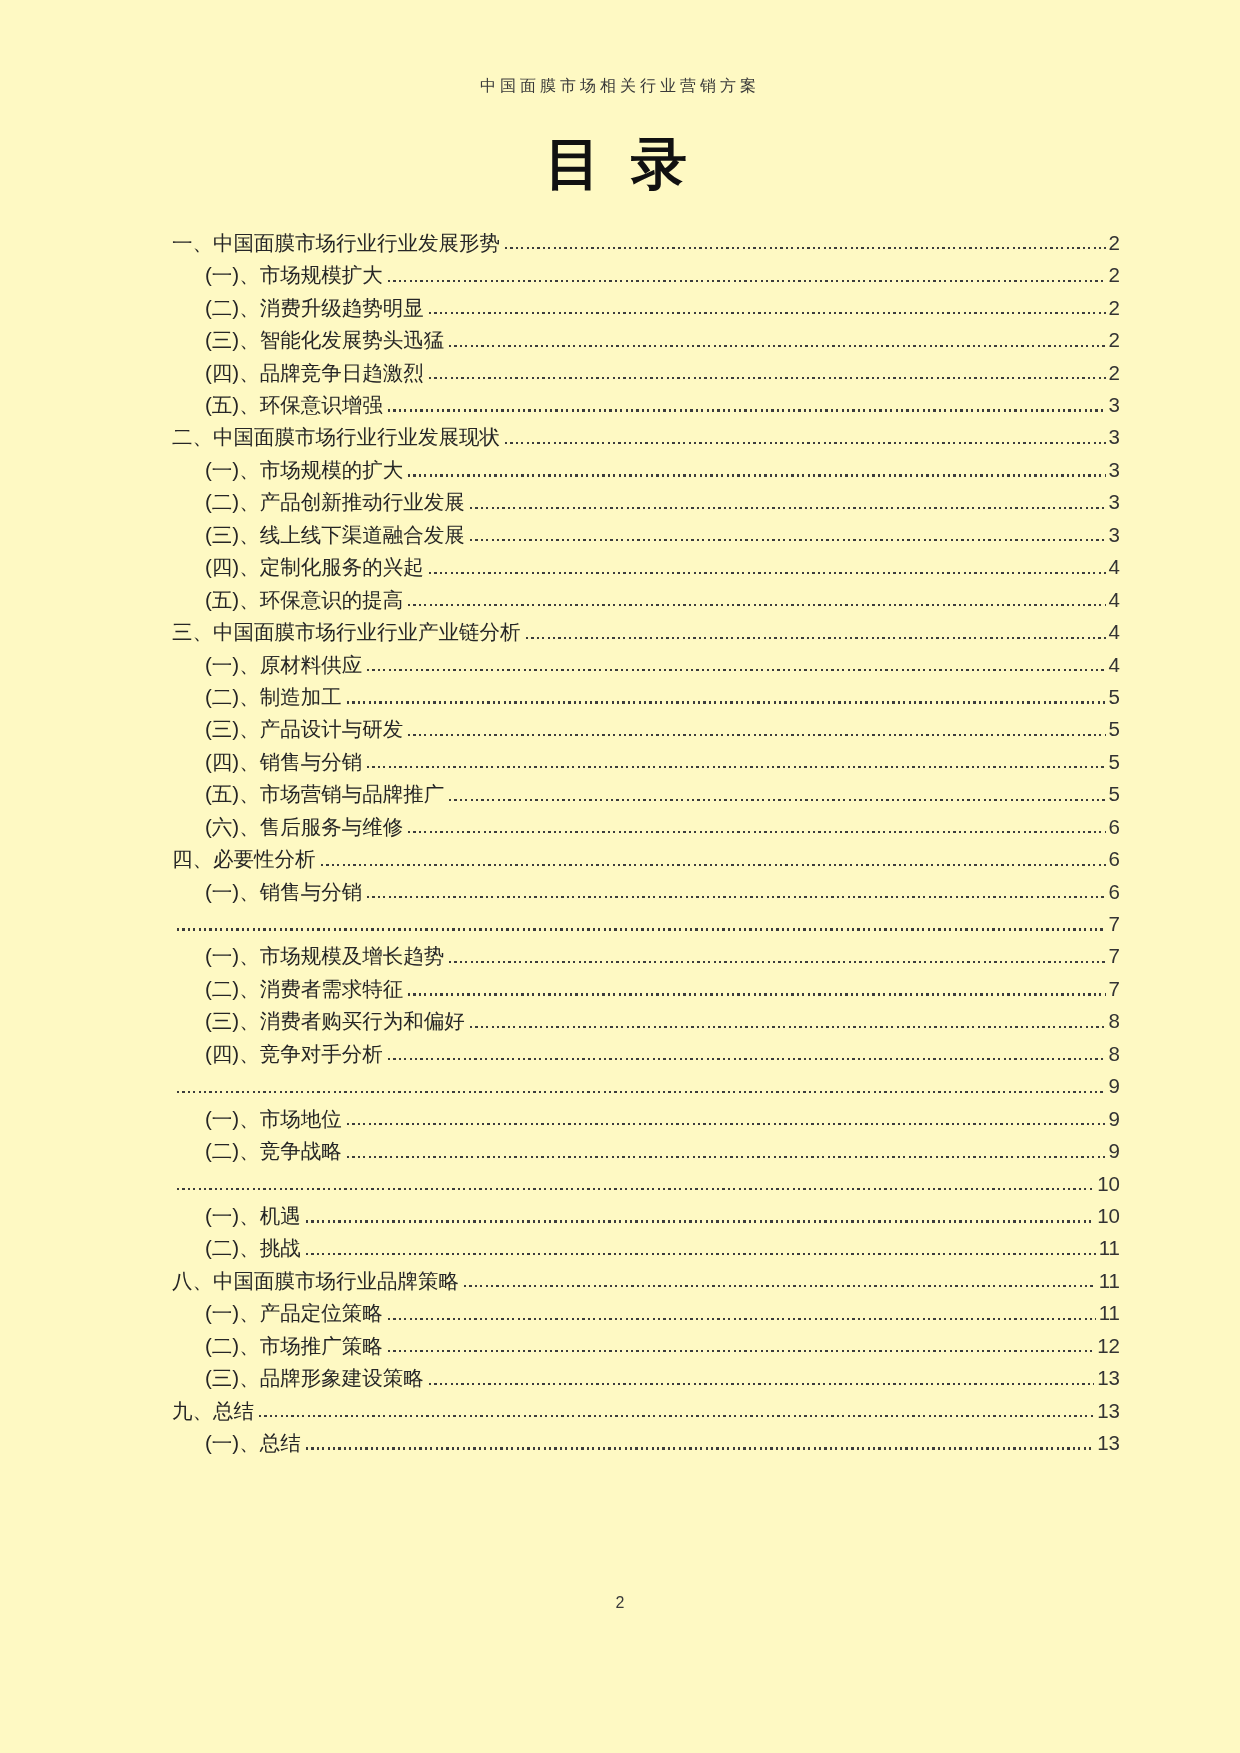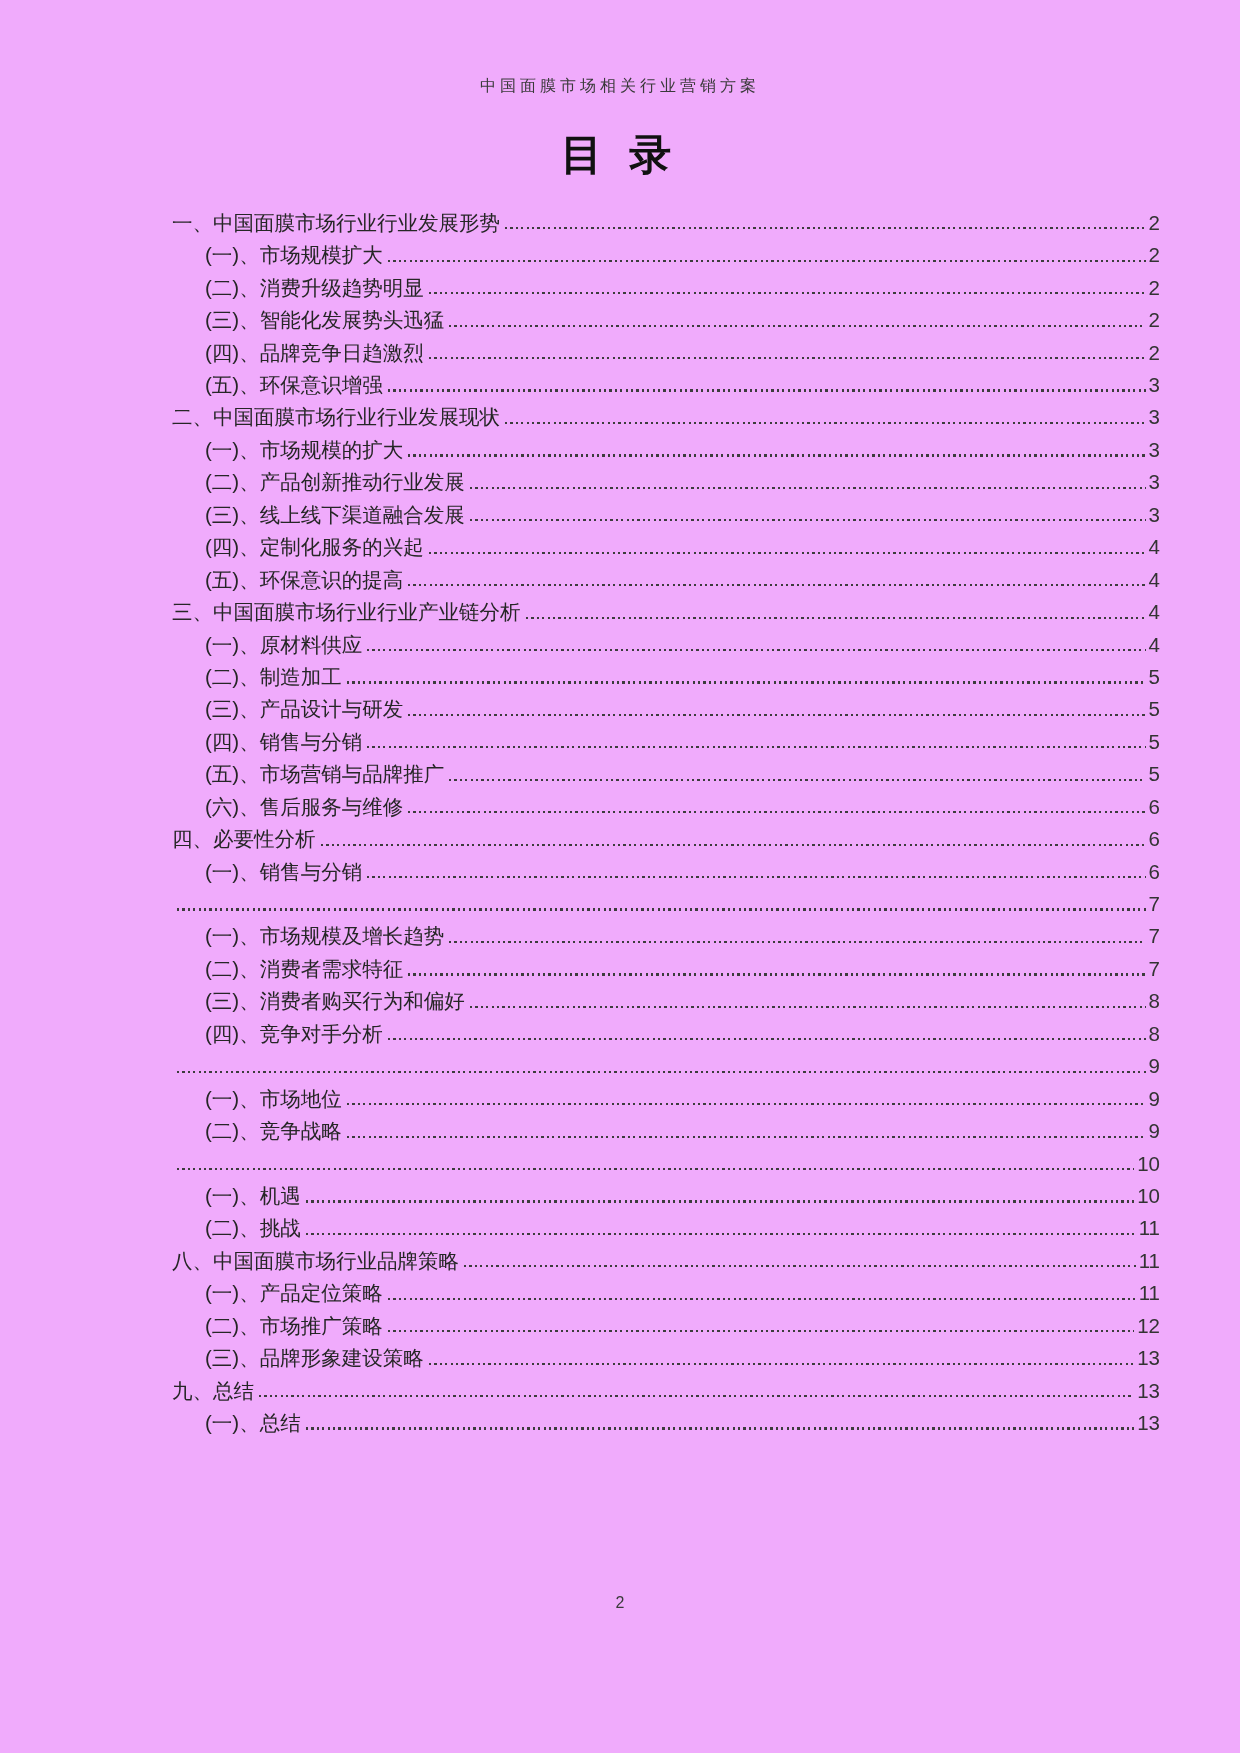--- a/index.html
+++ b/index.html
@@ -1,48 +1,48 @@
 <!DOCTYPE html>
 <html><head>
 <meta charset="utf-8">
 <style>
   html,body { margin:0; padding:0; background:#9c9c9c; }
   .page {
     position: relative;
     width: 1240px;
     height: 1753px;
     margin: 0 auto;
-    background: #f0abfc;
+    background: #fef9c3;
     font-family: "Liberation Sans", sans-serif;
     color: #212121;
     overflow: hidden;
   }
   .doc-header {
     margin: 0;
     padding-top: 76px;
     text-align: center;
     font-family: "Liberation Serif", "DejaVu Serif", serif;
     font-size: 16px;
     letter-spacing: 4px;
     color: #3a3a3a;
     font-weight: 400;
   }
   .toc-title {
     margin-top: 30px;
     text-align: center;
     font-family: "Liberation Serif", "DejaVu Serif", serif;
-    font-size: 42px;
+    font-size: 56px;
     font-weight: 700;
     letter-spacing: 8px;
     color: #111111;
   }
   .toc-list {
     margin-top: 20px;
     padding-left: 172px;
-    padding-right: 80px;
+    padding-right: 120px;
   }
   .toc-line {
     display: flex;
     align-items: flex-end;
     height: 32.45px;
     font-size: 20.5px;
     color: #262626;
     cursor: pointer;
   }
   .toc-line.lvl2 { padding-left: 33px; text-align: right; }

